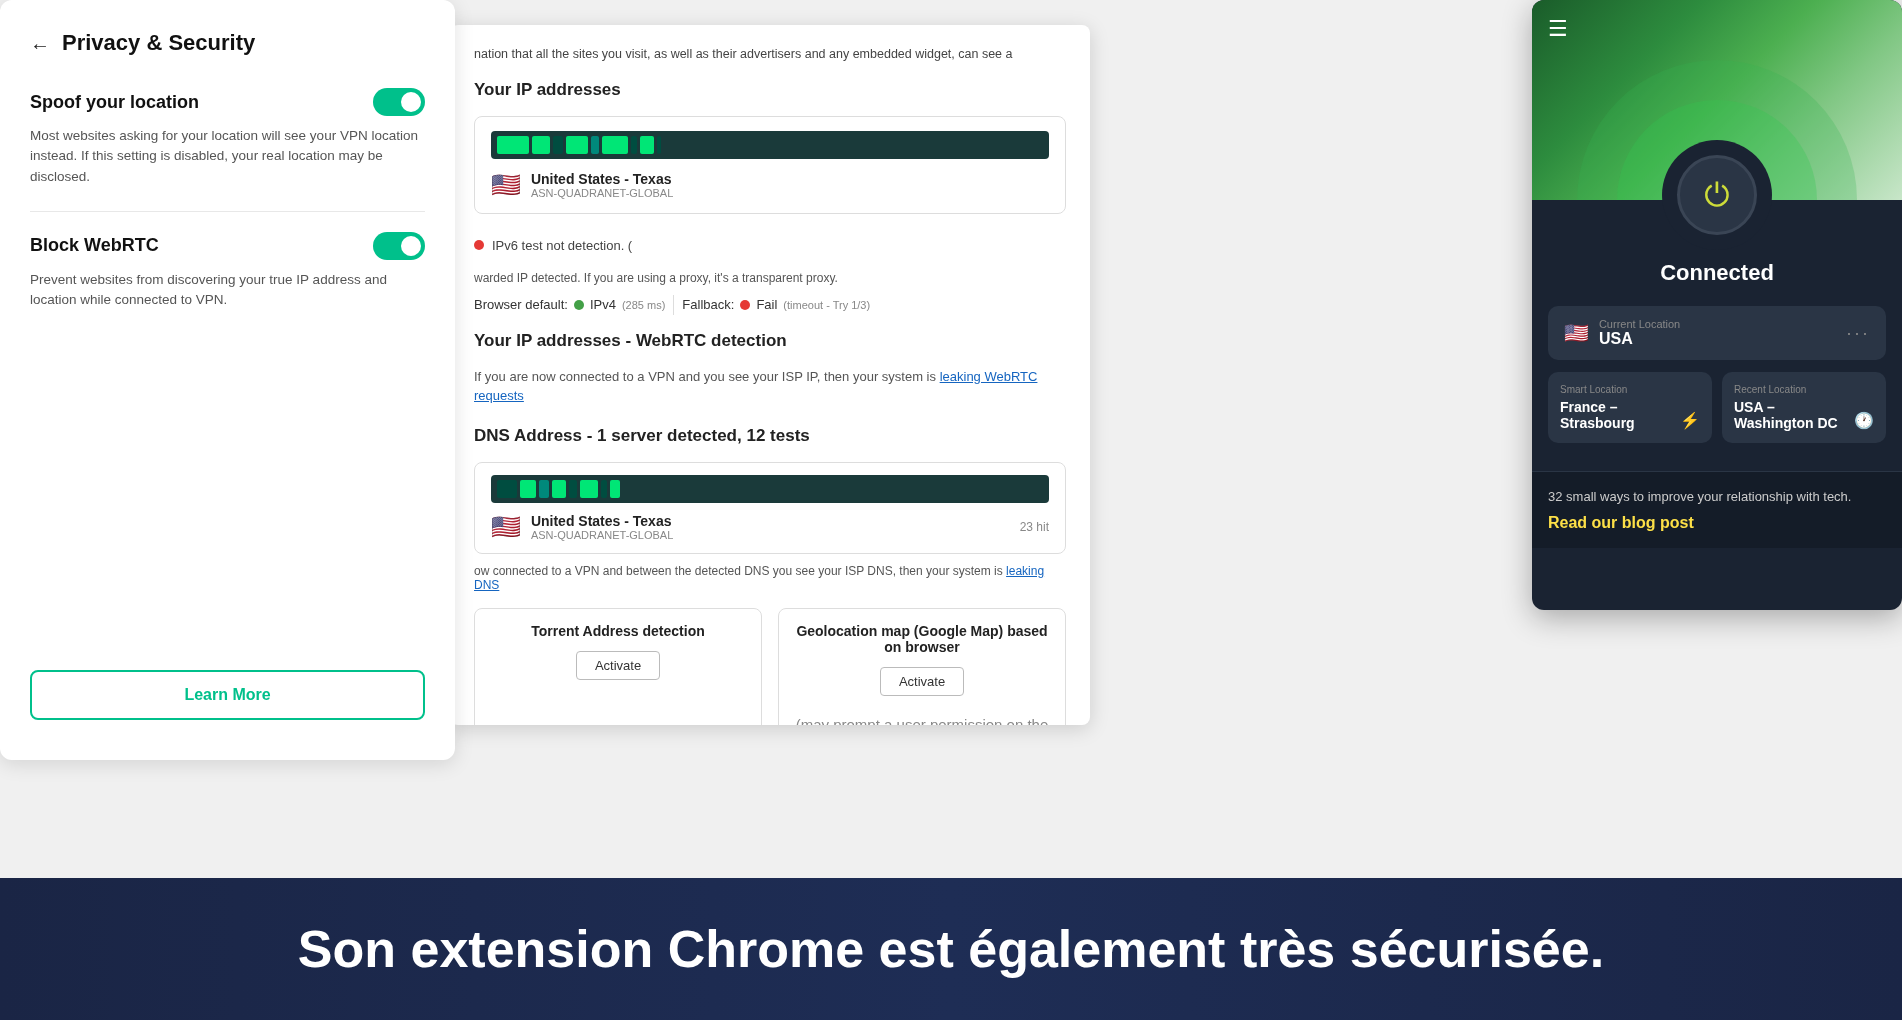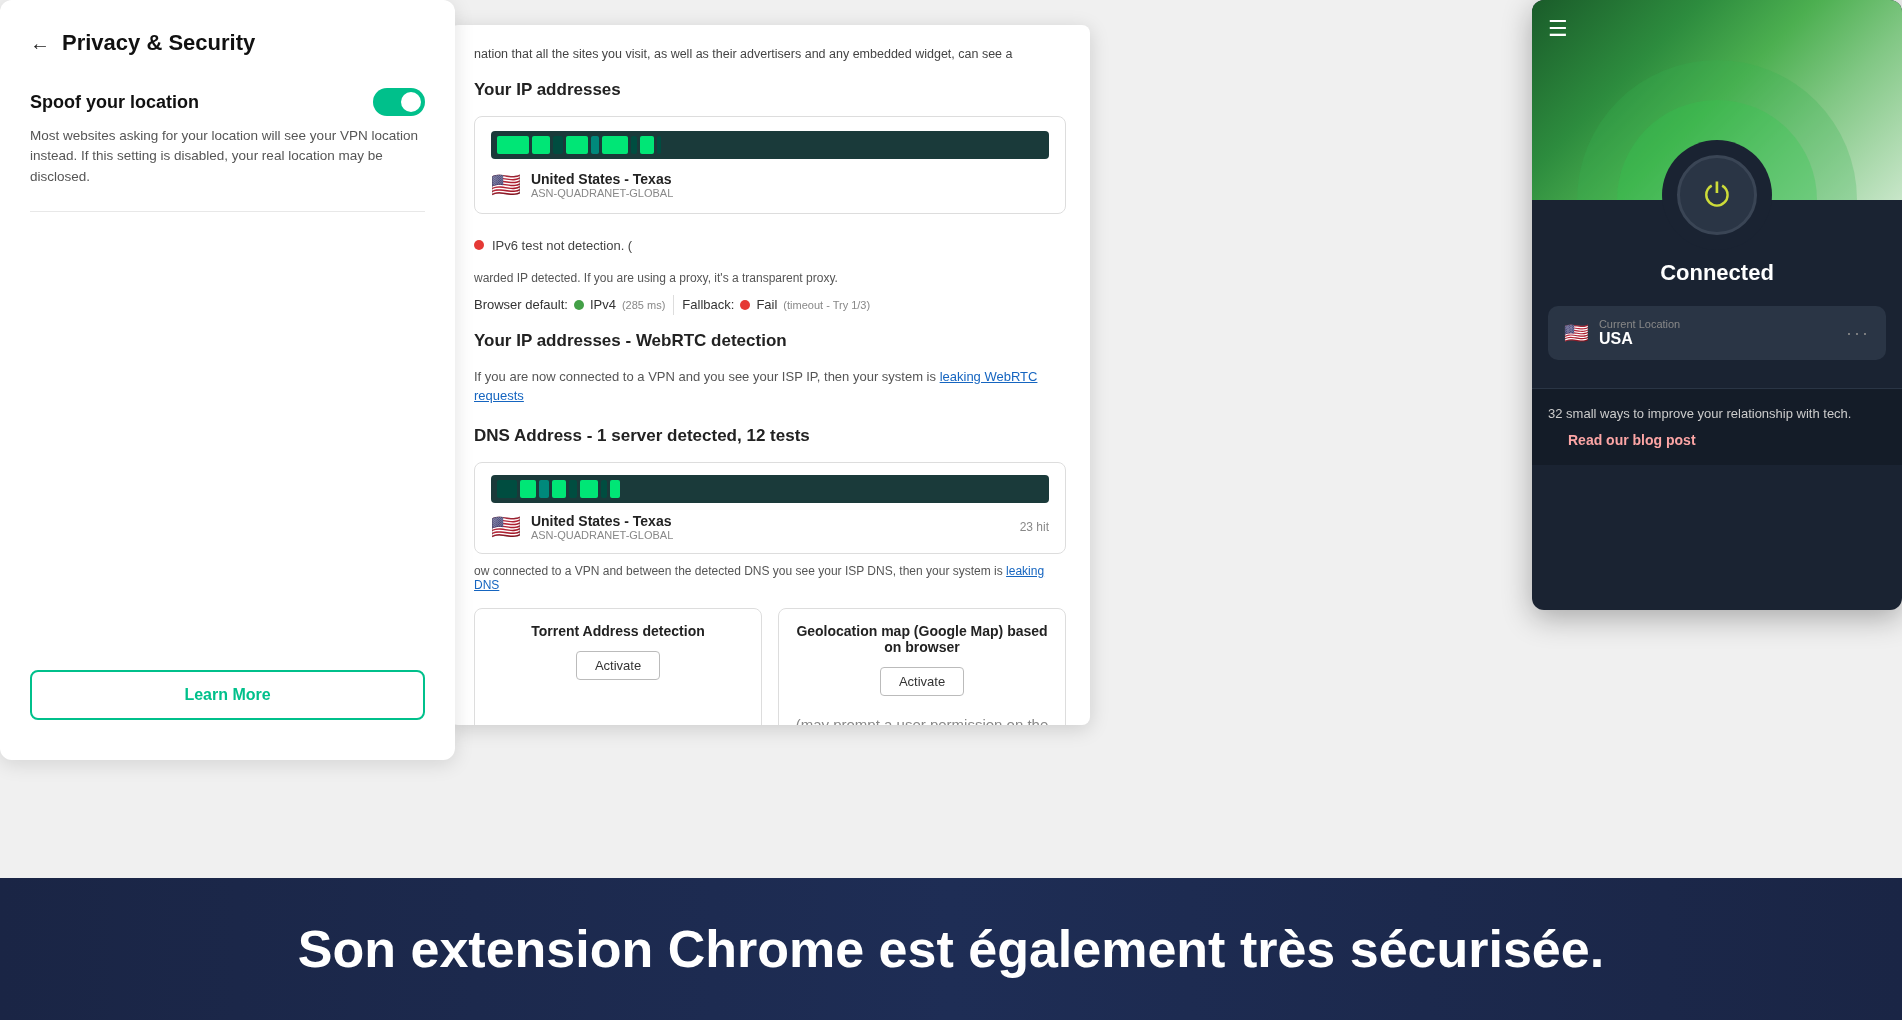--- a/index.html
+++ b/index.html
@@ -358,26 +358,25 @@
       padding: 16px;
       border-top: 1px solid #2a3545;
     }
     .vpn-blog-text {
       font-size: 13px;
       color: #ccc;
       margin-bottom: 8px;
       line-height: 1.4;
     }
     .vpn-blog-link {
-      color: #fca5a5;
-      font-size: 14px;
+      color: #fde047;
+      font-size: 16px;
       font-weight: 600;
       cursor: pointer;
       text-decoration: none;
-      margin-left: 20px;
     }
 
     
     .bottom-banner {
       position: absolute;
       bottom: 0;
       left: 0;
       right: 0;
       height: 142px;
       background: linear-gradient(90deg, #1a2545 0%, #1e2d55 50%, #1a2545 100%);
@@ -427,20 +426,27 @@
   <div class="toggle-section">
     <div class="toggle-row">
       <span class="toggle-label">Spoof your location</span>
       <div class="toggle-switch"></div>
     </div>
     <p class="toggle-desc">Most websites asking for your location will see your VPN location instead. If this setting is disabled, your real location may be disclosed.</p>
   </div>
 
   <div class="divider-line"></div>
 
+  <div class="toggle-section">
+    <div class="toggle-row">
+      <span class="toggle-label">Block WebRTC</span>
+      <div class="toggle-switch"></div>
+    </div>
+    <p class="toggle-desc">Prevent websites from discovering your true IP address and location while connected to VPN.</p>
+  </div>
 
   <button class="learn-more-btn">Learn More</button>
 </div>
 
 <div class="ip-panel">
   <div class="ip-panel-inner">
     <p class="ip-panel-top-text">nation that all the sites you visit, as well as their advertisers and any embedded widget, can see a</p>
 
     <div class="section-title">Your IP addresses</div>
     <div class="ip-card">
@@ -556,20 +562,32 @@
 
     <div class="vpn-location-card">
       <span class="vpn-loc-flag">🇺🇸</span>
       <div class="vpn-loc-info">
         <div class="vpn-loc-label">Current Location</div>
         <div class="vpn-loc-name">USA</div>
       </div>
       <span class="vpn-dots">···</span>
     </div>
 
+    <div class="vpn-sub-cards">
+      <div class="vpn-sub-card">
+        <div class="vpn-sub-label">Smart Location</div>
+        <div class="vpn-sub-name">France –<br>Strasbourg</div>
+        <span class="vpn-sub-icon">⚡</span>
+      </div>
+      <div class="vpn-sub-card">
+        <div class="vpn-sub-label">Recent Location</div>
+        <div class="vpn-sub-name">USA –<br>Washington DC</div>
+        <span class="vpn-sub-icon">🕐</span>
+      </div>
+    </div>
   </div>
 
   <div class="vpn-blog-section">
     <p class="vpn-blog-text">32 small ways to improve your relationship with tech.</p>
     <a class="vpn-blog-link">Read our blog post</a>
   </div>
 </div>
 
 <div class="bottom-banner">
   <span class="banner-text">Son extension Chrome est également très sécurisée.</span>

